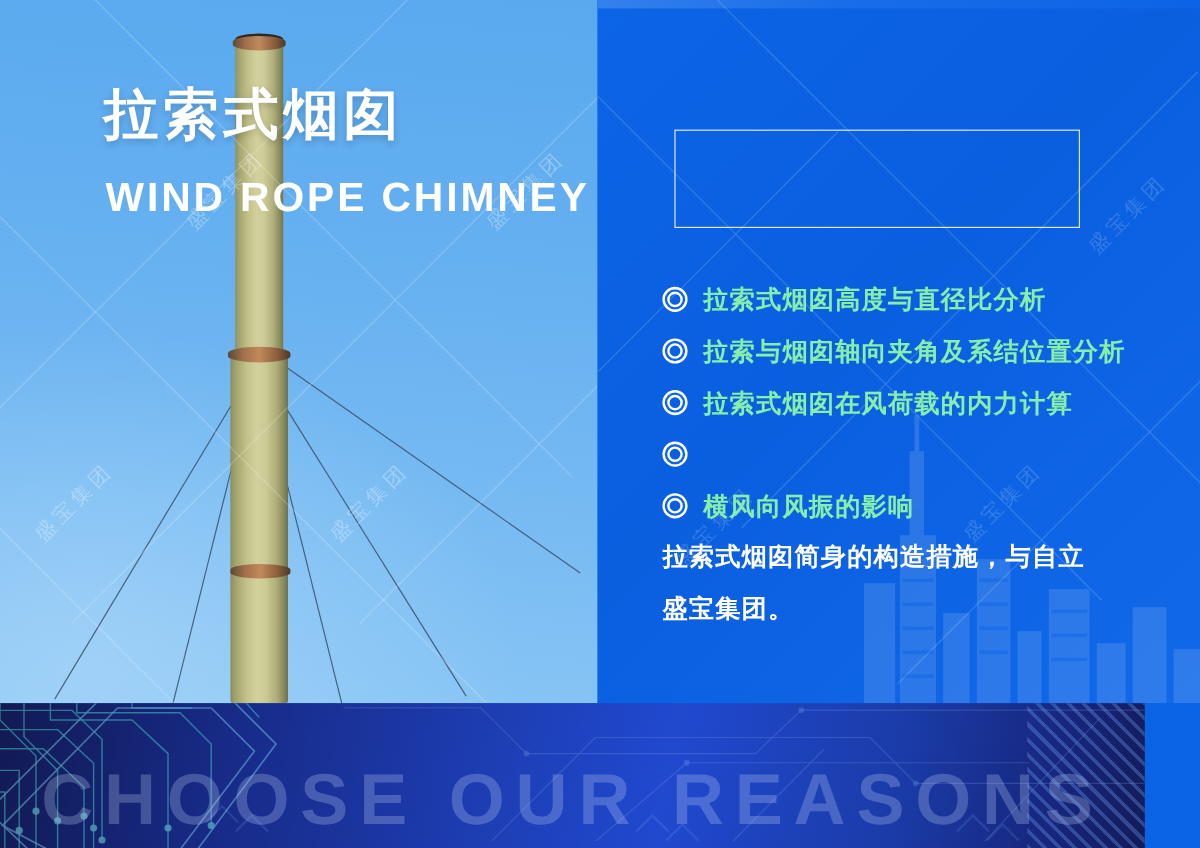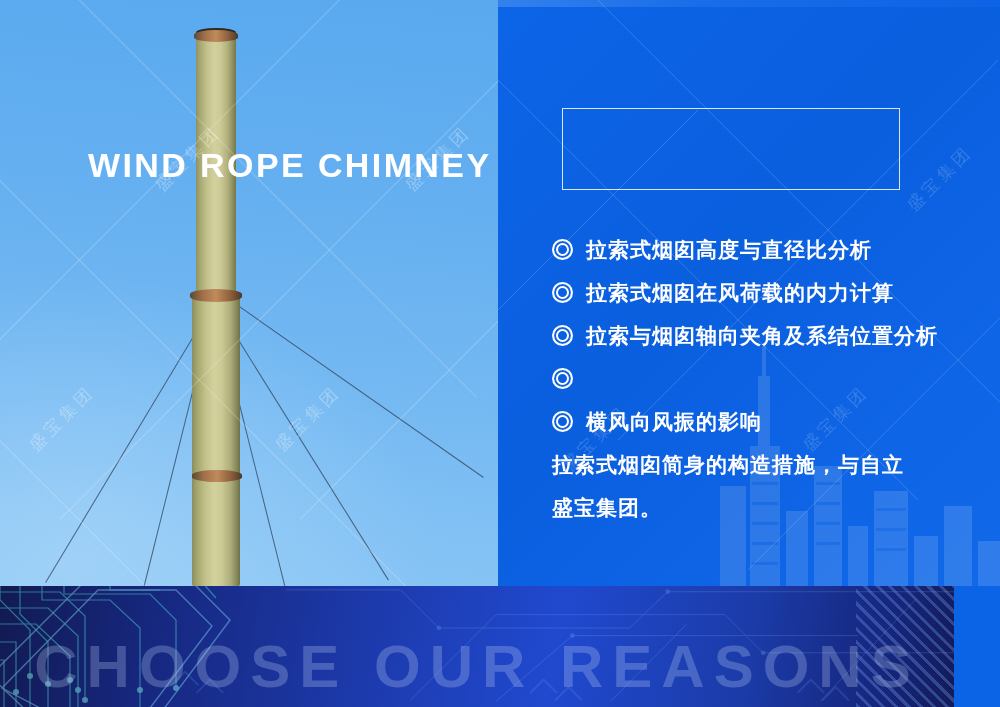--- a/index.html
+++ b/index.html
@@ -99,21 +99,21 @@
   #title-en{
     position:absolute;left:88px;top:146px;
     font-size:34px;font-weight:bold;color:#fff;letter-spacing:2.4px;
     white-space:nowrap;
   }
 
   
   #bullets{position:absolute;left:552px;top:228px;width:430px;}
   .bullet{
     display:flex;align-items:center;height:43px;
-    color:#ffffff;font-size:21px;font-weight:bold;letter-spacing:1px;
+    color:#86efac;font-size:21px;font-weight:bold;letter-spacing:1px;
     white-space:nowrap;
   }
   .bullet .ring{
     width:17px;height:17px;border:2px solid #fff;border-radius:50%;
     box-shadow:inset 0 0 0 2px #0b63e5, inset 0 0 0 4px #fff;
     margin-right:13px;flex:0 0 auto;
   }
   .para-line{
     color:#fff;font-size:21px;font-weight:bold;letter-spacing:1px;
     height:43px;line-height:43px;white-space:nowrap;
@@ -222,34 +222,38 @@
     <div id="title-frame"></div>
 
     <div class="wm" style="opacity:.55;">
       <div class="wtxt" style="left:404px;top:200px;">盛宝集团</div>
       <div class="wtxt" style="left:300px;top:440px;">盛宝集团</div>
       <div class="wtxt" style="left:60px;top:460px;">盛宝集团</div>
 
     </div>
   </div>
 
+  <div id="title-cn">
+    <span class="mask"></span>
+    <span>拉索式烟囱</span>
+  </div>
   <div id="title-en">WIND ROPE CHIMNEY</div>
 
   <div id="bullets">
     <div class="bullet">
       <span class="ring"></span>
       <span>拉索式烟囱高度与直径比分析</span>
     </div>
     <div class="bullet">
       <span class="ring"></span>
+      <span>拉索与烟囱轴向夹角及系结位置分析</span>
+    </div>
+    <div class="bullet">
+      <span class="ring"></span>
       <span>拉索式烟囱在风荷载的内力计算</span>
-    </div>
-    <div class="bullet">
-      <span class="ring"></span>
-      <span>拉索与烟囱轴向夹角及系结位置分析</span>
     </div>
     <div class="bullet">
       <span class="ring"></span>
     </div>
     <div class="bullet">
       <span class="ring"></span>
       <span>横风向风振的影响</span>
     </div>
     <div class="para-line">拉索式烟囱简身的构造措施，与自立</div>
     <div class="para-line">盛宝集团。</div>

